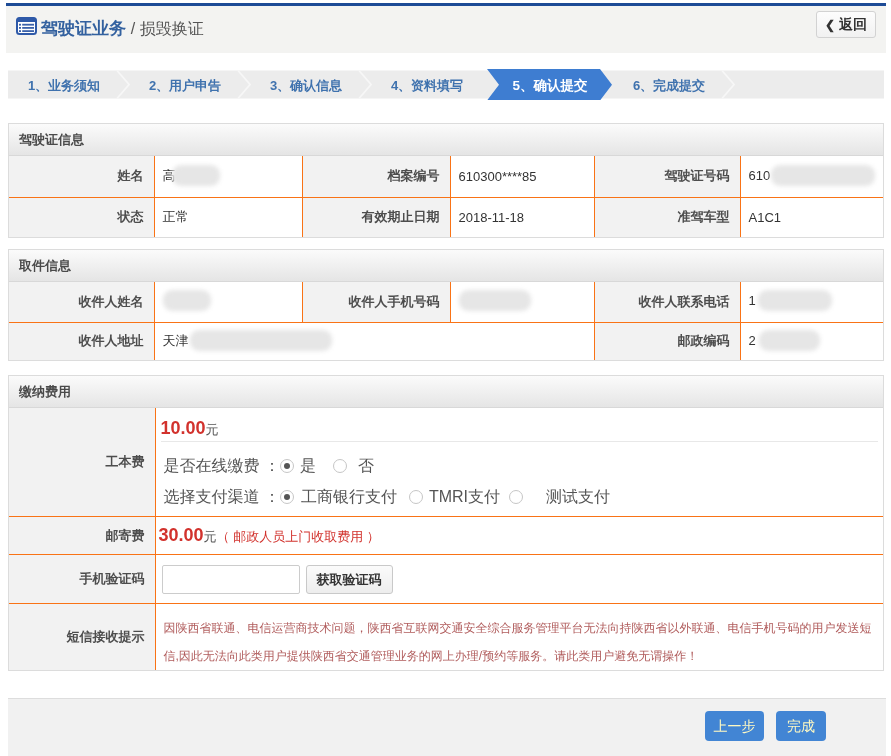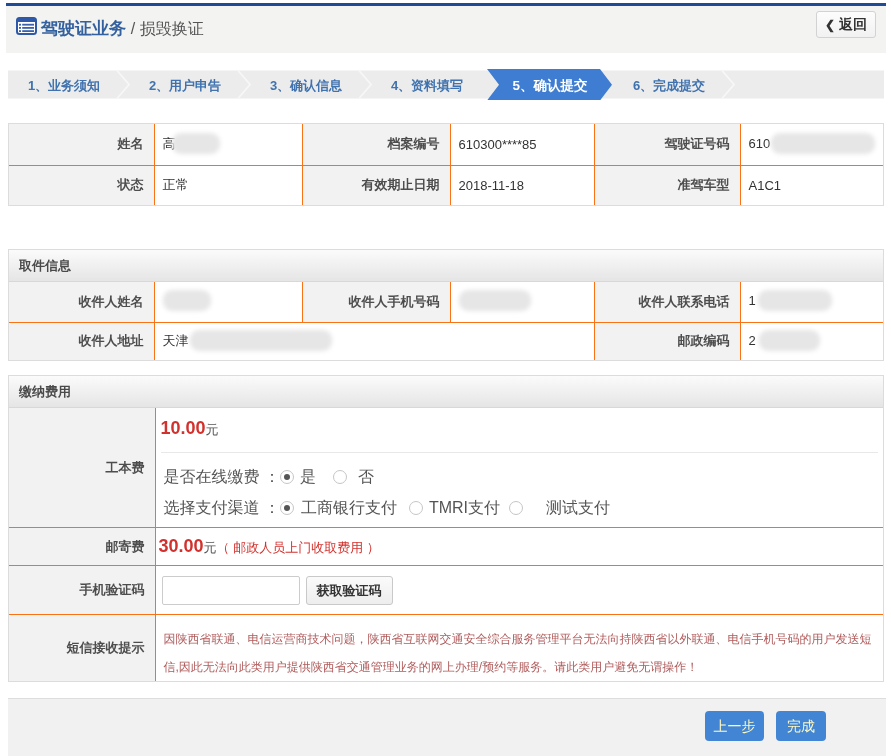--- a/index.html
+++ b/index.html
@@ -86,20 +86,21 @@
     <text x="56" y="21">1、业务须知</text>
     <text x="177" y="21">2、用户申告</text>
     <text x="298" y="21">3、确认信息</text>
     <text x="419" y="21">4、资料填写</text>
     <text x="661" y="21">6、完成提交</text>
   </g>
   <text x="542" y="21" font-size="13.5" font-weight="bold" fill="#ffffff" text-anchor="middle" font-family="Liberation Sans">5、确认提交</text>
 </svg>
 
 <div class="box" id="box1">
+  <div class="box-h">驾驶证信息</div>
   <table>
     <tbody>
         <tr>
       <td class="lbl" width="145">姓名</td>
       <td class="val" width="148">高<span class="blur" style="width:48px; margin-left:-4px;"></span></td>
       <td class="lbl" width="148">档案编号</td>
       <td class="val" width="144">610300****85</td>
       <td class="lbl" width="146">驾驶证号码</td>
       <td class="val">610<span class="blur" style="width:104px; margin-left:1px;"></span></td>
     </tr>
@@ -137,21 +138,21 @@
     </table>
 </div>
 
 <div class="box" id="box3">
   <div class="box-h">缴纳费用</div>
   <table>
     <tbody>
         <tr>
       <td class="lbl">工本费</td>
       <td class="val" style="padding:0;">
-        <div style="height:45px; box-sizing:border-box; margin:0 5px; padding:10px 0 0 0; border-bottom:1px solid #e8e8e8;"><span class="fee">10.00</span><span class="yuan">元</span></div>
+        <div style="height:34px; box-sizing:border-box; margin:0 5px; padding:10px 0 0 0; border-bottom:1px solid #e8e8e8;"><span class="fee">10.00</span><span class="yuan">元</span></div>
         <div class="rrow" style="margin:16px 0 0 8px;">是否在线缴费 ：<span class="radio on" style="margin-left:0px;"></span><span style="margin-left:6px;">是</span><span class="radio" style="margin-left:17px;"></span><span style="margin-left:11px;">否</span></div>
         <div class="rrow" style="margin:15px 0 11px 8px;">选择支付渠道 ：<span class="radio on" style="margin-left:0px;"></span><span style="margin-left:7px;">工商银行支付</span><span class="radio" style="margin-left:12px;"></span><span style="margin-left:6px;">TMRI支付</span><span class="radio" style="margin-left:9px;"></span><span style="margin-left:23px;">测试支付</span></div>
       </td>
     </tr>
     <tr>
       <td class="lbl" style="height:38px;">邮寄费</td>
       <td class="val" style="padding-left:3px;"><span class="fee">30.00</span><span class="yuan">元</span><span class="feenote">（ 邮政人员上门收取费用 ）</span></td>
     </tr>
     <tr>
       <td class="lbl" style="height:49px;">手机验证码</td>

